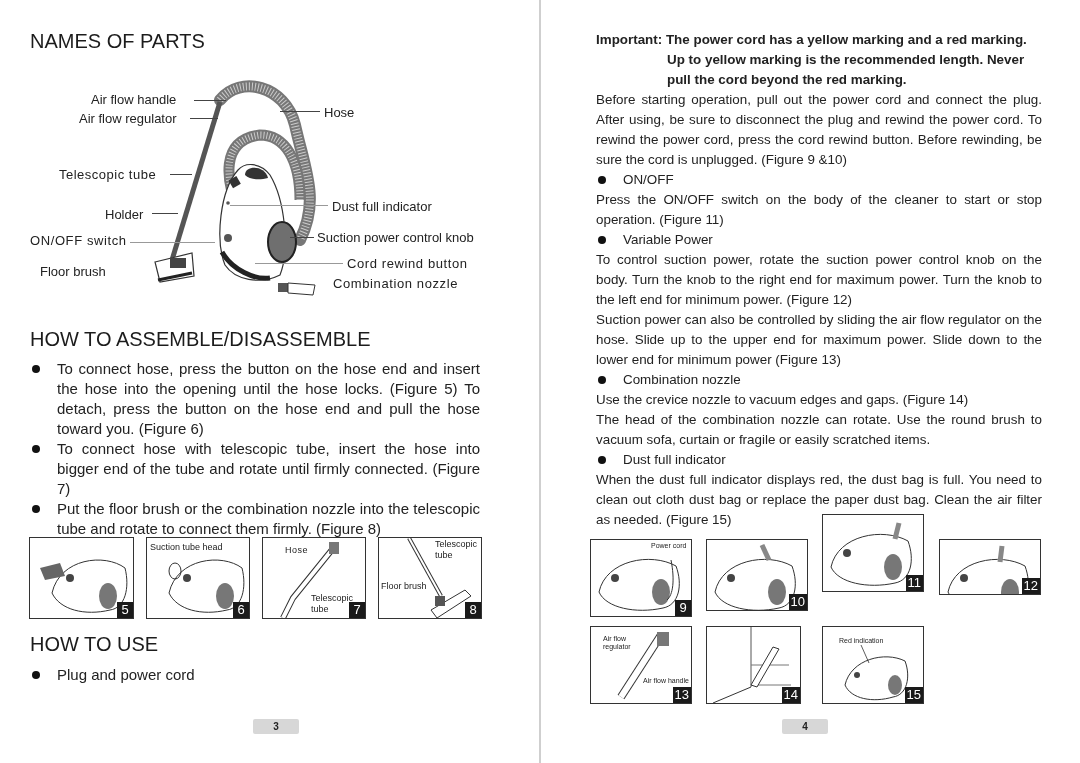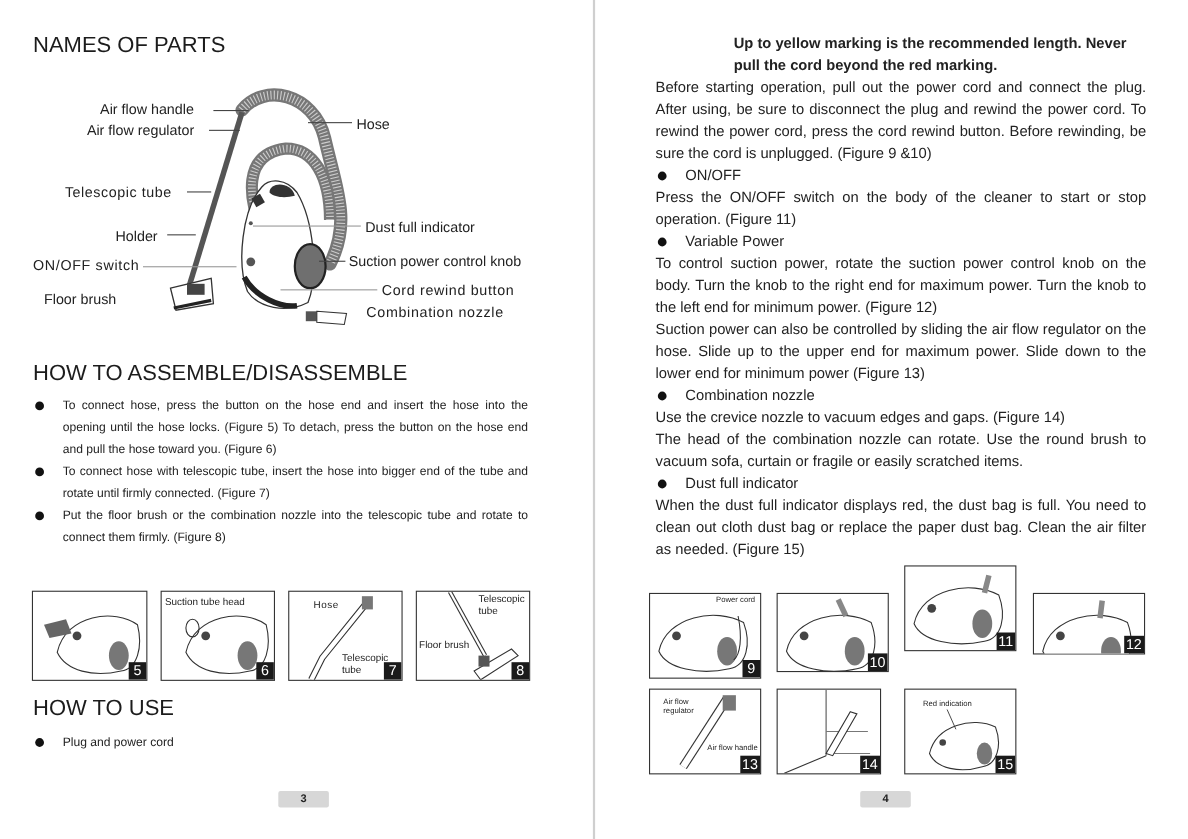--- a/index.html
+++ b/index.html
@@ -5,21 +5,21 @@
   html, body { margin:0; padding:0; background:#fff; }
   body { width:1080px; height:763px; position:relative; overflow:hidden;
          font-family:"Liberation Sans", sans-serif; color:#222; }
   .page { position:absolute; top:0; height:763px; }
   .left { left:0; width:540px; }
   .right { left:541px; width:539px; }
   .divider { position:absolute; left:539px; top:0; width:2px; height:763px; background:#cfcfcf; }
   h1 { position:absolute; margin:0; font-size:20px; font-weight:normal; color:#1c1c1c; letter-spacing:0; }
   .lbl { position:absolute; font-size:13px; color:#222; white-space:nowrap; }
   .lead { position:absolute; height:1px; background:#444; }
-  .bullets { position:absolute; left:30px; width:450px; margin:0; padding:0; list-style:none; font-size:11px; line-height:20px; }
+  .bullets { position:absolute; left:30px; width:450px; margin:0; padding:0; list-style:none; font-size:15px; line-height:20px; }
   .bullets li { position:relative; padding-left:27px; text-align:justify; }
   .bullets li::before { content:""; position:absolute; left:2px; top:6px; width:8px; height:8px; border-radius:50%; background:#111; }
   .fig { position:absolute; border:1px solid #333; background:#fff; box-sizing:border-box; overflow:hidden; }
   .fignum { position:absolute; right:0; bottom:0; background:#1a1a1a; color:#fff; font-size:13px; line-height:16px; padding:0 2px; min-width:12px; text-align:center; }
   .figlbl { position:absolute; font-size:9px; color:#222; white-space:nowrap; }
   .figlbl.sm { font-size:7px; }
   .pagenum { position:absolute; width:46px; height:15px; background:#d7d7d7; border-radius:2px; font-size:10px; font-weight:bold; text-align:center; line-height:15px; color:#222; }
   .rtext { position:absolute; left:55px; width:446px; font-size:13.4px; line-height:20px; }
   .rtext p { margin:0; text-align:justify; }
   .rtext .important { font-weight:bold; }
@@ -139,20 +139,21 @@
     <li>Plug and power cord</li>
   </ul>
 
   <div class="pagenum" style="left:253px;top:719px;">3</div>
 </div>
 
 <div class="divider"></div>
 
 <div class="page right">
   <div class="rtext" style="top:30px;">
+    <p class="important">Important: The power cord has a yellow marking and a red marking.</p>
     <p class="imp-cont" style="text-align:left;">Up to yellow marking is the recommended length. Never pull the cord beyond the red marking.</p>
     <p>Before starting operation, pull out the power cord and connect the plug. After using, be sure to disconnect the plug and rewind the power cord. To rewind the power cord, press the cord rewind button. Before rewinding, be sure the cord is unplugged. (Figure 9 &amp;10)</p>
     <p class="bl">ON/OFF</p>
     <p>Press the ON/OFF switch on the body of the cleaner to start or stop operation. (Figure 11)</p>
     <p class="bl">Variable Power</p>
     <p>To control suction power, rotate the suction power control knob on the body. Turn the knob to the right end for maximum power. Turn the knob to the left end for minimum power. (Figure 12)</p>
     <p>Suction power can also be controlled by sliding the air flow regulator on the hose. Slide up to the upper end for maximum power. Slide down to the lower end for minimum power (Figure 13)</p>
     <p class="bl">Combination nozzle</p>
     <p>Use the crevice nozzle to vacuum edges and gaps. (Figure 14)</p>
     <p>The head of the combination nozzle can rotate. Use the round brush to vacuum sofa, curtain or fragile or easily scratched items.</p>

